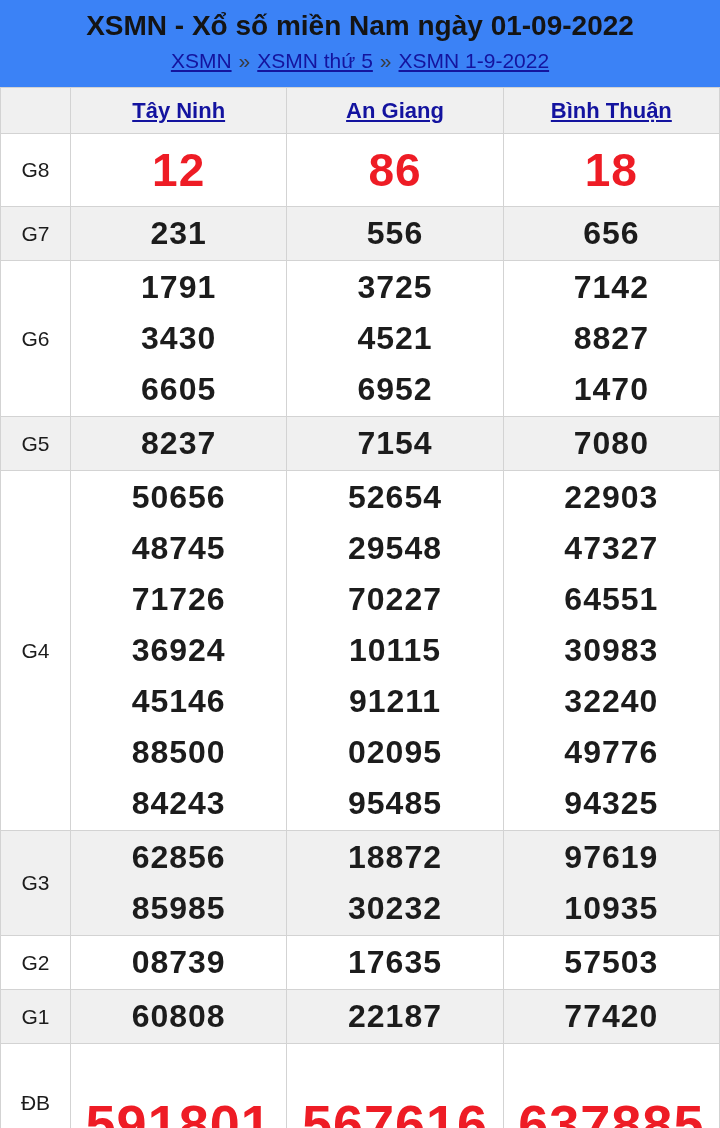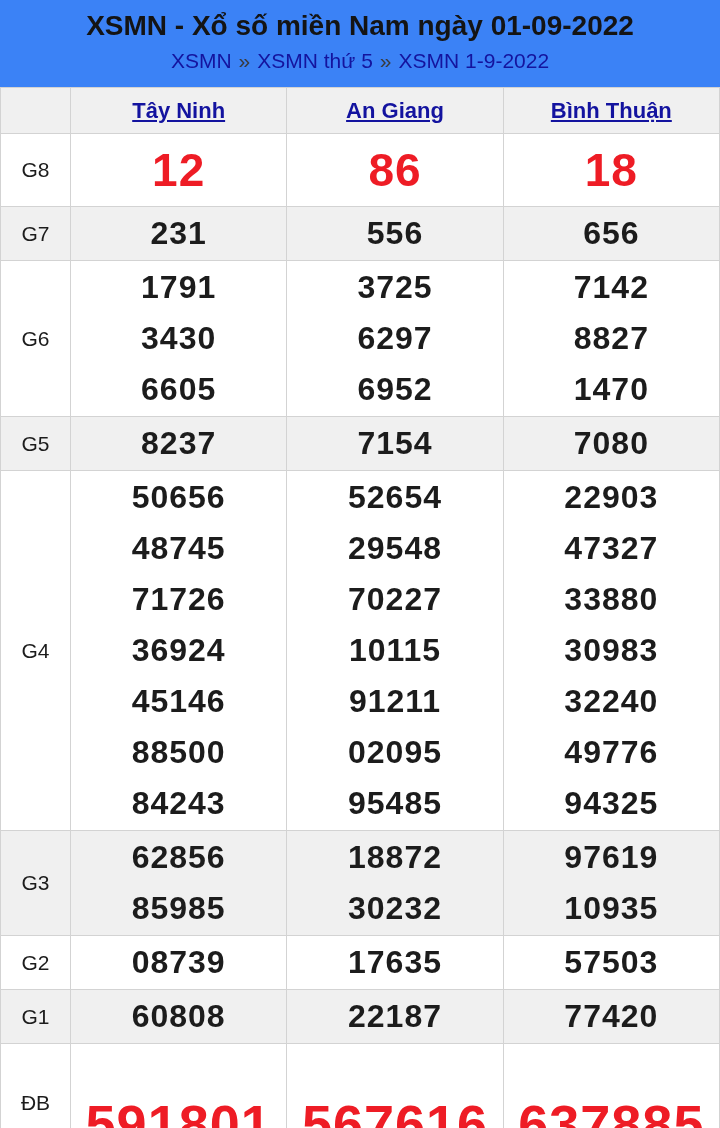--- a/index.html
+++ b/index.html
@@ -32,20 +32,21 @@
     font-weight: 700;
     color: #141414;
   }
   .crumbs {
     font-size: 21px;
     line-height: 26px;
     color: #3a3a3a;
   }
   .crumbs a {
     color: #14149e;
+    text-decoration: underline;
     cursor: pointer;
   }
   .crumbs .sep { margin: 0 7px; color: #3a3a3a; }
 
   
   table.results {
     width: 100%;
     border-collapse: collapse;
     table-layout: fixed;
     flex: 0 0 auto;
@@ -163,21 +164,21 @@
         </tr>
         <tr>
           <td class="lbl">G6</td>
           <td>
             <div class="num">1791</div>
             <div class="num">3430</div>
             <div class="num">6605</div>
           </td>
           <td>
             <div class="num">3725</div>
-            <div class="num">6297</div>
+            <div class="num">4521</div>
             <div class="num">6952</div>
           </td>
           <td>
             <div class="num">7142</div>
             <div class="num">8827</div>
             <div class="num">1470</div>
           </td>
         </tr>
         <tr class="alt">
           <td class="lbl">G5</td>
@@ -207,21 +208,21 @@
             <div class="num">29548</div>
             <div class="num">70227</div>
             <div class="num">10115</div>
             <div class="num">91211</div>
             <div class="num">02095</div>
             <div class="num">95485</div>
           </td>
           <td>
             <div class="num">22903</div>
             <div class="num">47327</div>
-            <div class="num">33880</div>
+            <div class="num">64551</div>
             <div class="num">30983</div>
             <div class="num">32240</div>
             <div class="num">49776</div>
             <div class="num">94325</div>
           </td>
         </tr>
         <tr class="alt">
           <td class="lbl">G3</td>
           <td>
             <div class="num">62856</div>

